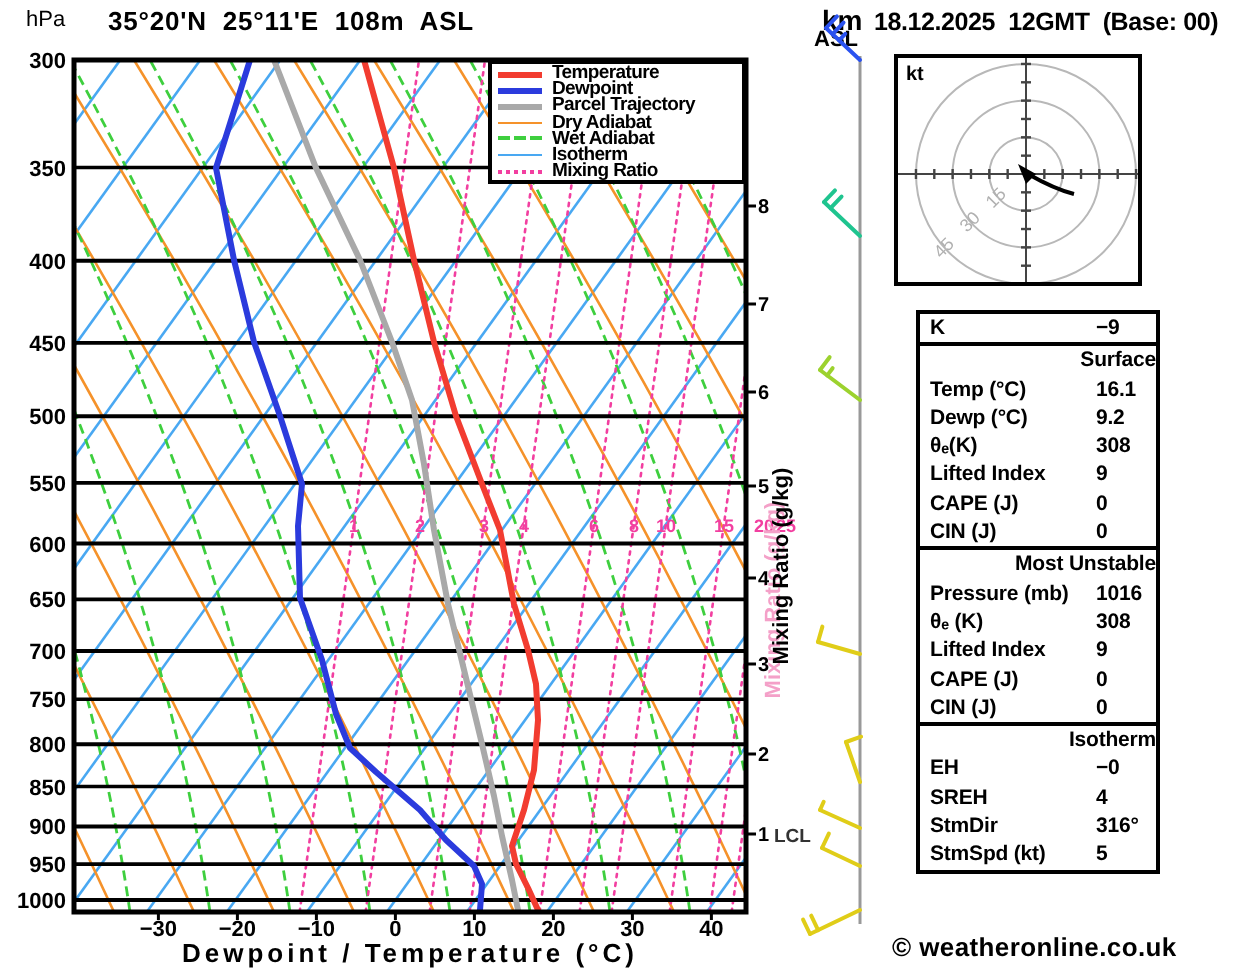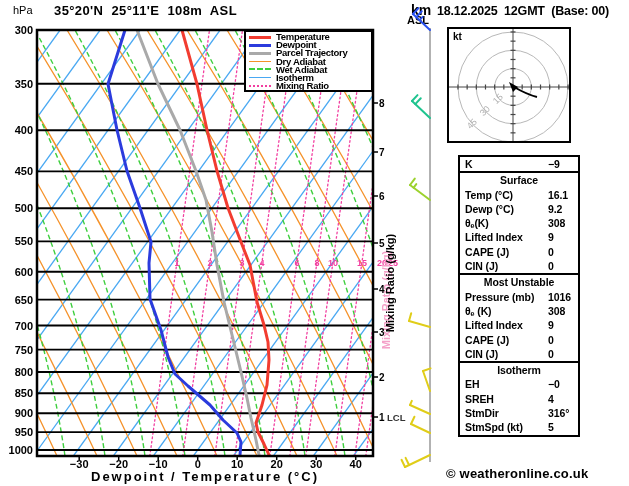--- a/index.html
+++ b/index.html
@@ -16,21 +16,21 @@
           box-sizing:border-box;z-index:3;padding:1px 0 0 3px}
   .legend-row{display:flex;align-items:center;height:8.1px}
   .legend-swatch{width:22px;flex:0 0 22px;margin-right:5px}
   .legend-label{font-size:9.5px;font-weight:700;letter-spacing:-.3px;white-space:nowrap;line-height:1}
   .stats{left:458px;top:155px;width:122px;background:#fff;border:2px solid #000;box-sizing:border-box;
          z-index:2;font-size:10.5px;font-weight:600;letter-spacing:-.1px;color:#000}
   .stats-section{border-top:2px solid #000}
   .stats-section:first-child{border-top:none}
   .stats-row{display:flex;height:14.3px;line-height:14.3px;padding-left:5px;white-space:nowrap}
   .stats-row .lbl{flex:0 0 83px}
-  .stats-title{text-align:center;height:14.3px;line-height:14.6px}
+  .stats-title{text-align:right;height:14.3px;line-height:14.6px}
   .footer{left:446px;top:466px;font-size:13px;font-weight:700;letter-spacing:.2px;z-index:2}
 </style>
 </head>
 <body>
 
 <div class="stage">
   <svg id="chart" width="629" height="486">
       <defs>
         <clipPath id="plotclip">
           <rect x="37" y="30" width="336" height="426"></rect>

